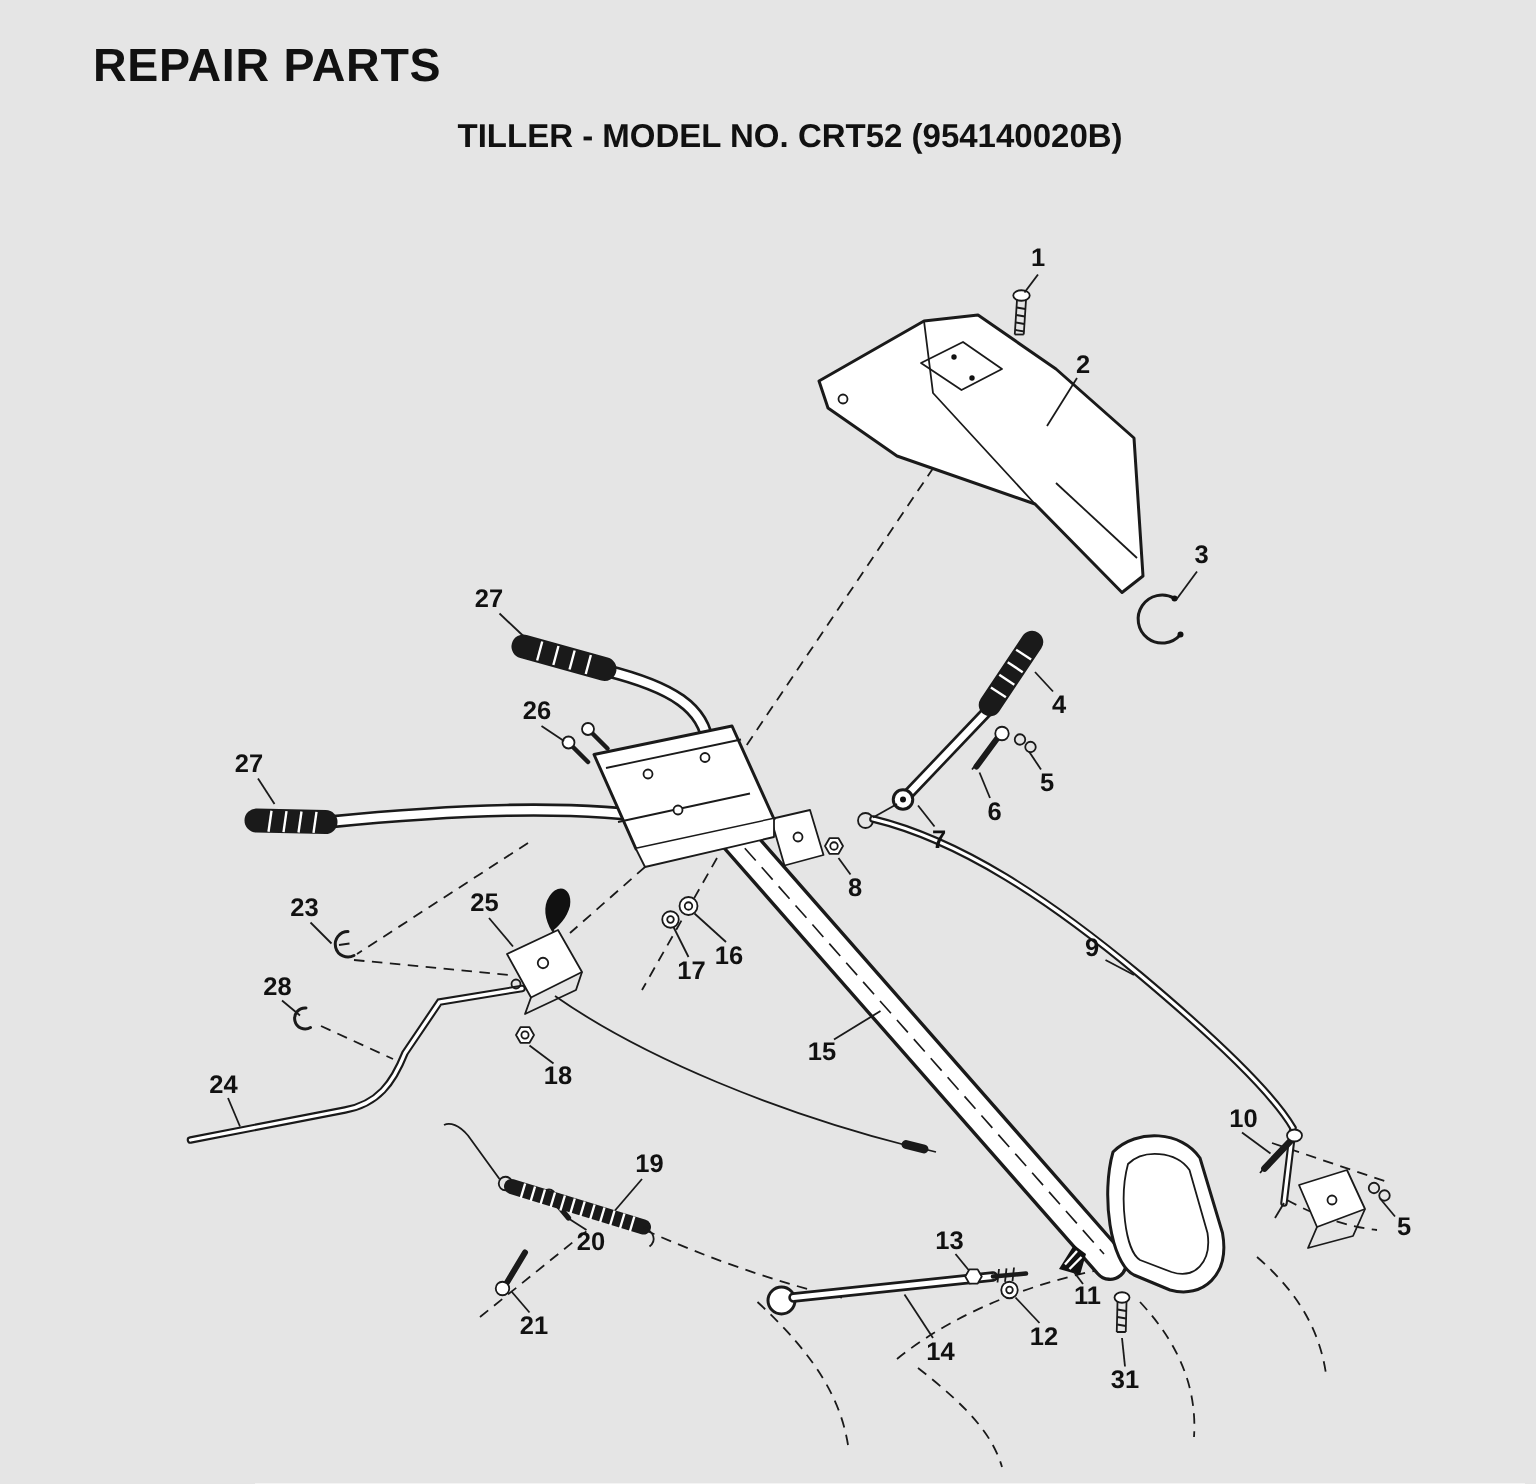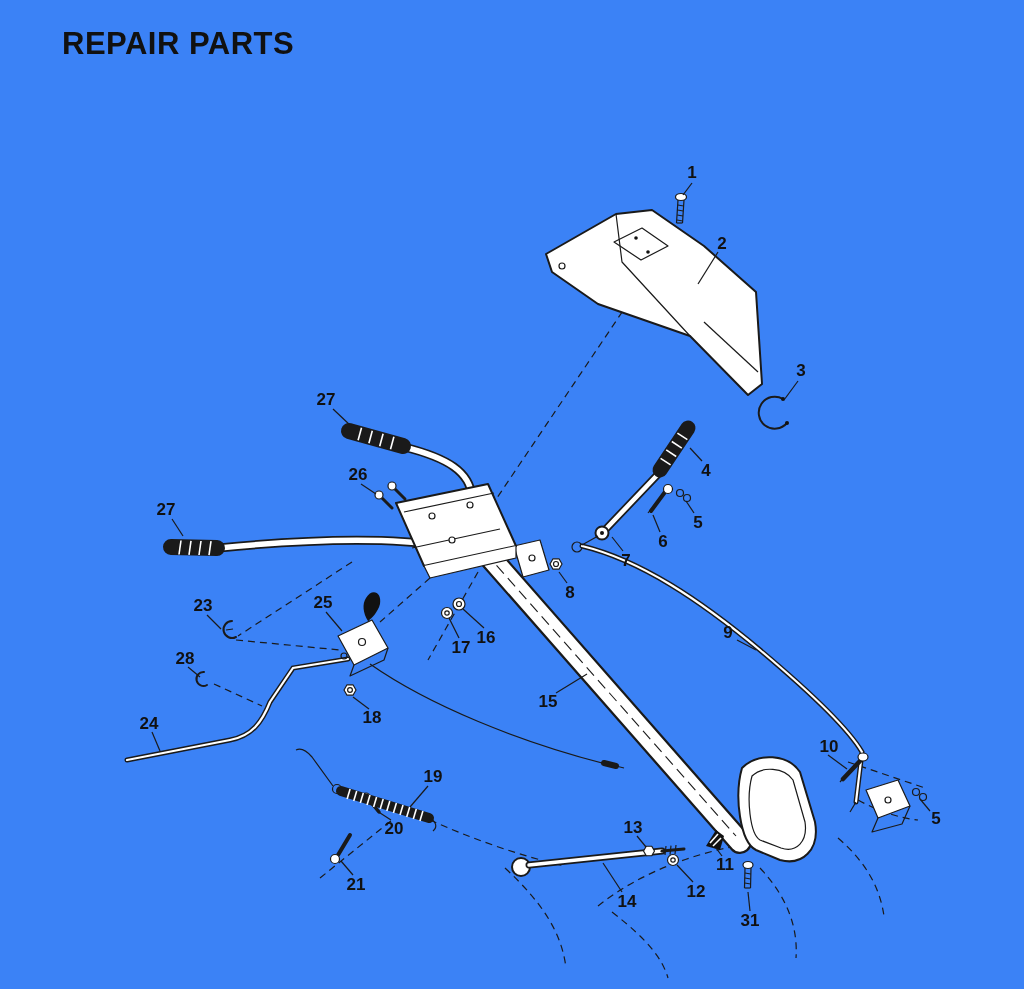--- a/index.html
+++ b/index.html
@@ -1,16 +1,16 @@
 <!DOCTYPE html>
 <html><head>
 <meta charset="utf-8">
 <style>
   html,body{margin:0;padding:0;background:#fff;}
-  .page{position:relative;width:1024px;height:989px;background:#3b82f6;
+  .page{position:relative;width:1024px;height:989px;background:#e5e5e5;
         font-family:"Liberation Sans",sans-serif;color:#111;overflow:hidden;}
   .hdr{position:absolute;font-weight:bold;white-space:nowrap;}
   #title{left:62px;top:26px;font-size:31px;letter-spacing:.5px;}
   #subtitle{left:305px;top:78px;font-size:22px;}
   #section{left:60px;top:115px;font-size:19px;letter-spacing:.3px;}
   svg{position:absolute;left:0;top:0;}
   .ink{stroke:#1a1a1a;fill:none;stroke-width:2;stroke-linejoin:round;stroke-linecap:round;}
   .ink-thin{stroke:#1a1a1a;fill:none;stroke-width:1.2;stroke-linejoin:round;}
   .fw{fill:#fff;}
   .dash{stroke:#1a1a1a;fill:none;stroke-width:1.2;stroke-dasharray:7 5;}
@@ -21,20 +21,21 @@
   .rib{stroke:#fff;stroke-width:1.6;fill:none;}
   .callout{font:bold 17px "Liberation Sans",sans-serif;fill:#111;text-anchor:middle;dominant-baseline:central;}
   .leader{stroke:#1a1a1a;stroke-width:1.2;}
 </style>
 </head>
 <body>
 
 <div class="page">
 
   <div class="hdr" id="title">REPAIR PARTS</div>
+  <div class="hdr" id="subtitle">TILLER - MODEL NO. CRT52 (954140020B)</div>
 
   <svg id="diagram-svg" width="1024" height="989" viewBox="0 0 1024 989">
 
     <g>
       <path class="dash" d="M676,232 L470,538"></path>
       <path class="dash" d="M352,562 L238,636"></path>
       <path class="dash" d="M236,640 L340,650"></path>
       <path class="dash" d="M430,578 L380,622"></path>
       <path class="dash" d="M214,684 L262,706"></path>
       <path class="dash" d="M478,572 L428,660"></path>

